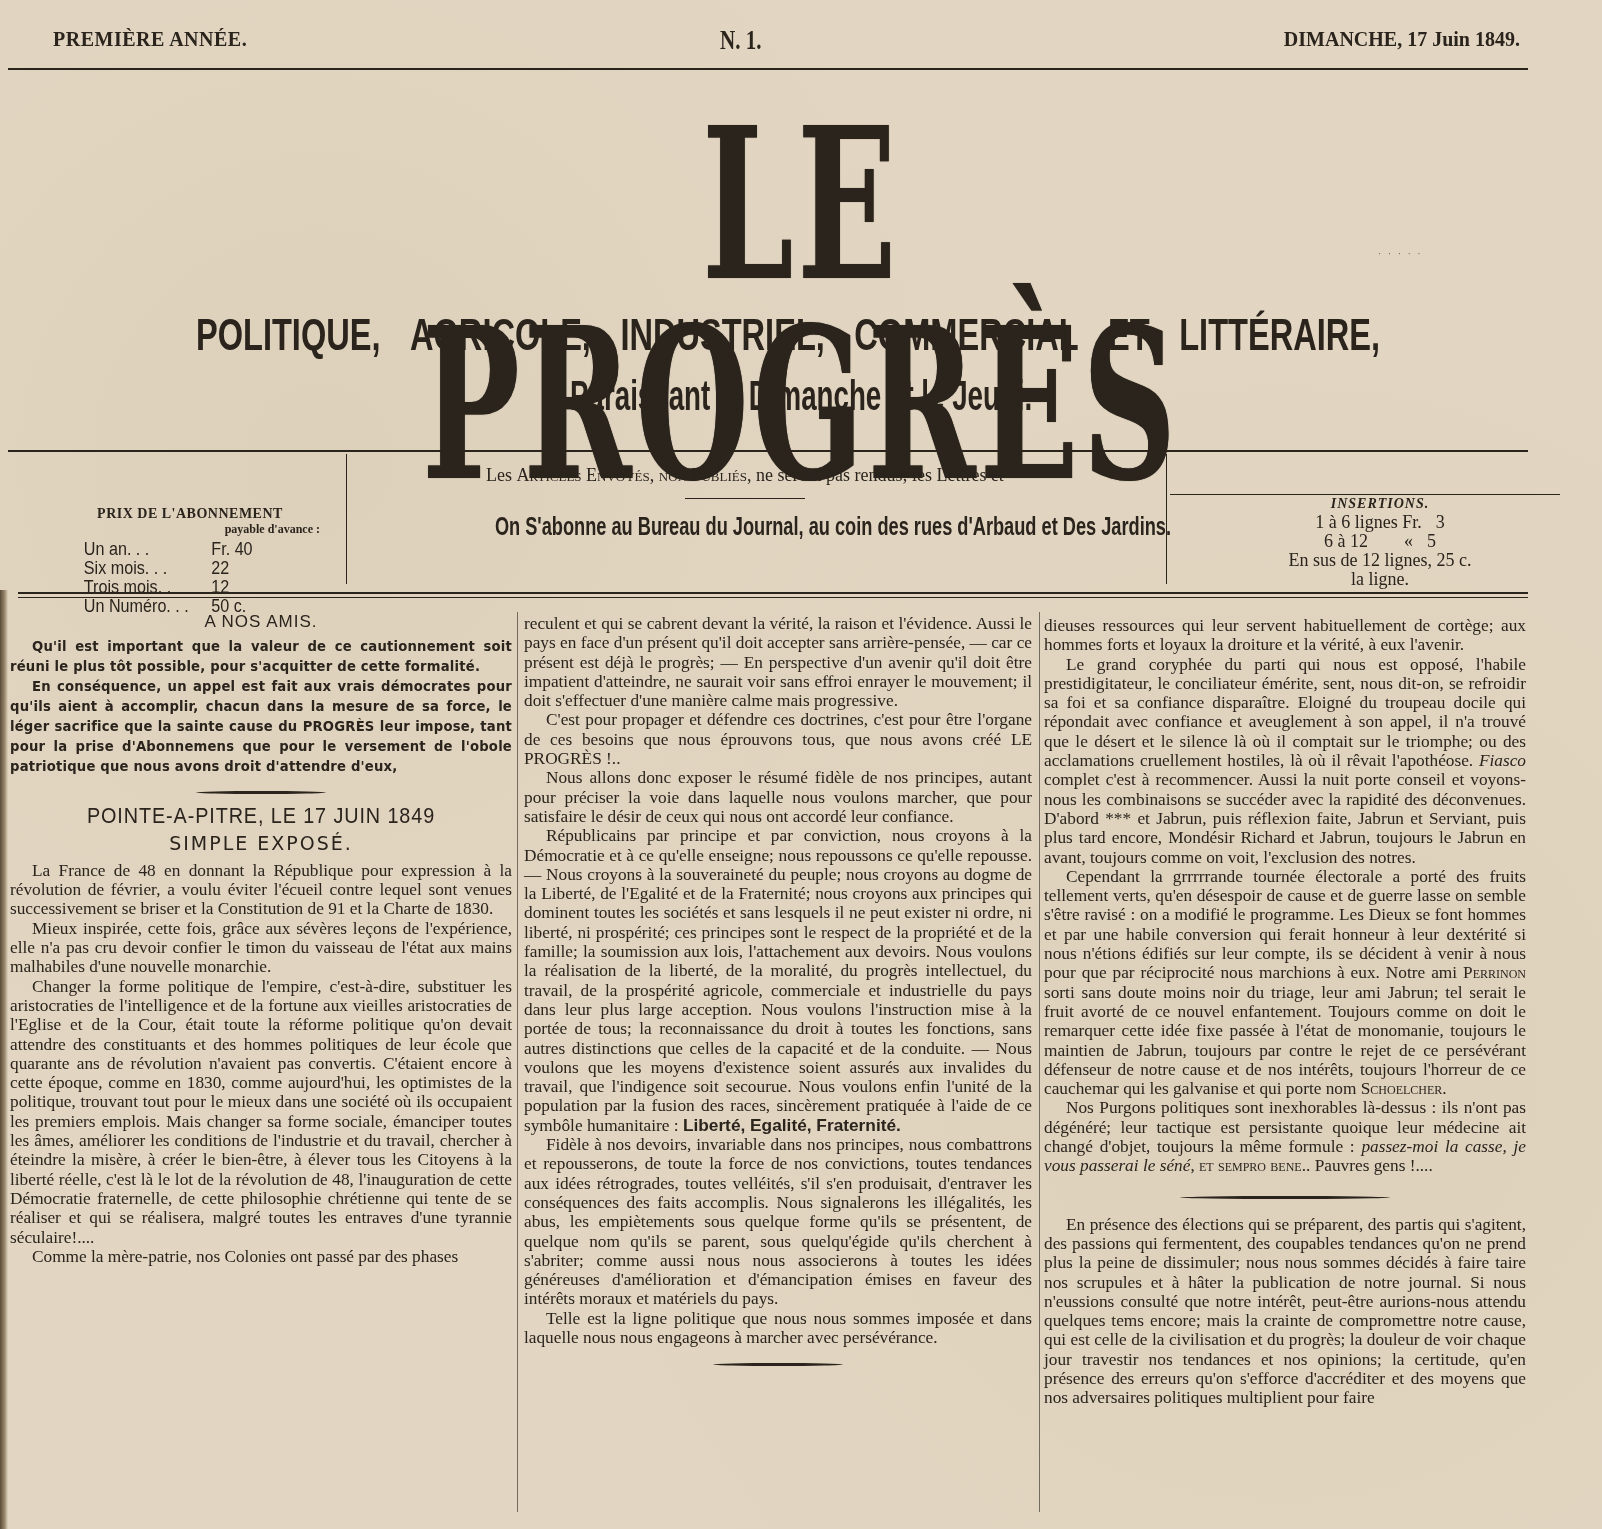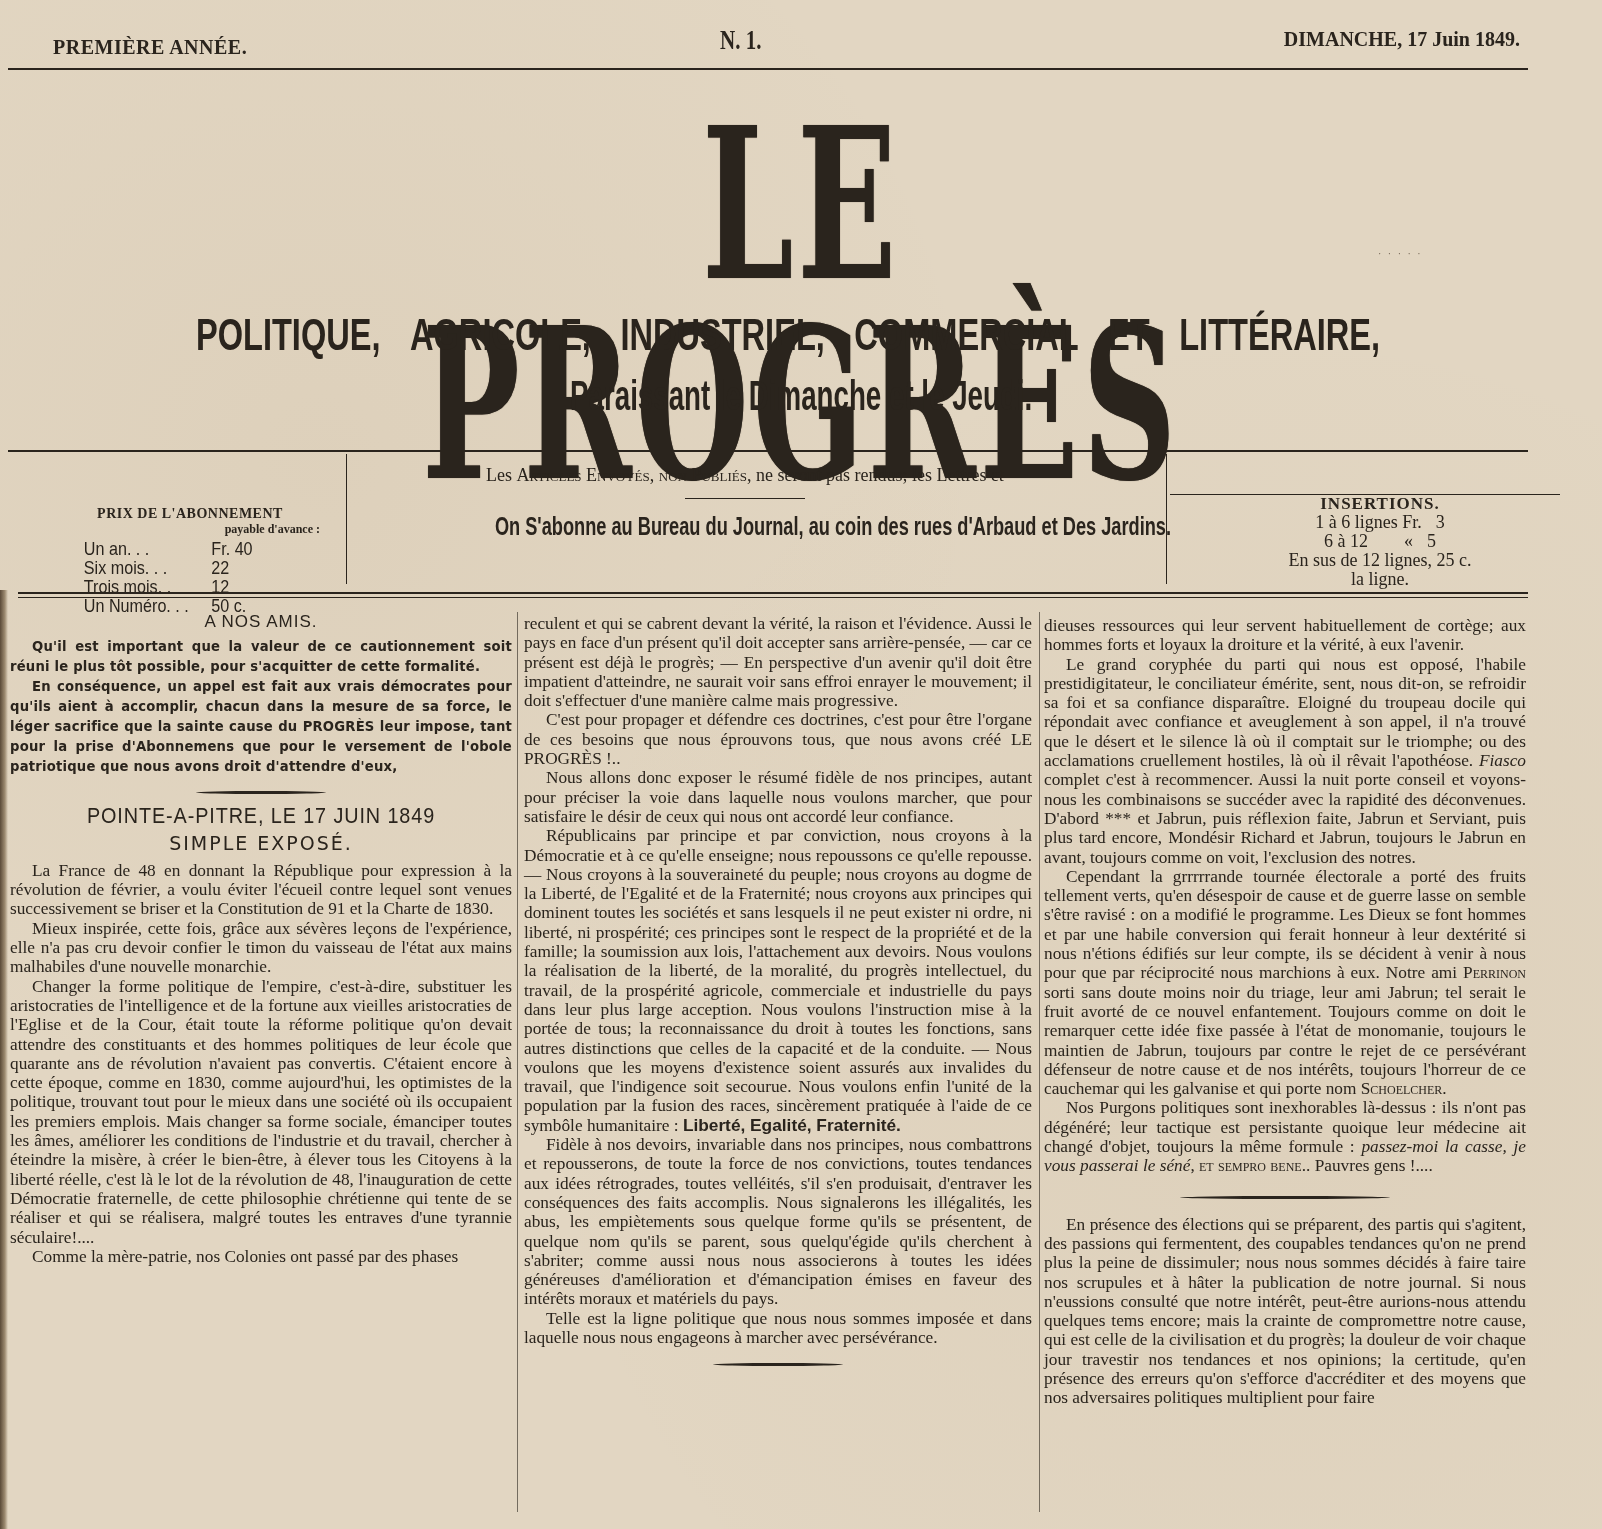--- a/index.html
+++ b/index.html
@@ -12,21 +12,21 @@
     color: #2a241d;
     font-family: "Liberation Serif", serif;
     position: relative;
   }
   .left-edge {
     position: absolute; left: 0; top: 590px; width: 8px; height: 940px;
     background: linear-gradient(to right, #5a4a38, #9c8a70 60%, transparent);
   }
   
   .topline { position: absolute; top: 24px; left: 0; width: 1602px; height: 30px; }
-  .topline .annee { position: absolute; left: 53px; top: 12px; font-weight: bold; font-size: 20px; letter-spacing: 0.5px; }
+  .topline .annee { position: absolute; left: 53px; top: 4px; font-weight: bold; font-size: 20px; letter-spacing: 0.5px; }
   .topline .numero { position: absolute; left: 720px; top: 0; font-weight: bold; font-size: 28px; font-family: "Liberation Serif", serif; transform: scaleX(0.75); transform-origin: left; }
   .topline .date { position: absolute; right: 82px; top: 4px; font-weight: bold; font-size: 20px; }
   .rule { position: absolute; background: #2a241d; }
   
   .masthead {
     position: absolute; top: 105px; left: 0; width: 1602px; text-align: center;
     font-family: "DejaVu Serif", serif; font-weight: bold;
     font-size: 210px; line-height: 200px; letter-spacing: 6px;
     transform: scaleX(0.62) scaleY(1.0); transform-origin: 50% 0;
     color: #2a241d;
@@ -54,21 +54,21 @@
   .price .row { display: flex; font-family: "Liberation Sans", sans-serif; font-size: 19px; line-height: 19px; padding-left: 28px; transform: scaleX(0.85); transform-origin: left; width: 300px; }
   .price .row .lab { width: 150px; }
   .price .row .val { width: 100px; }
   .vdiv { position: absolute; width: 1px; background: #2a241d; }
   .notice { position: absolute; left: 350px; top: 10px; width: 790px; text-align: center; font-size: 18px; line-height: 26px; }
   .notice .sc { font-variant: small-caps; }
   .notice .short-rule { width: 120px; height: 1px; background: #2a241d; margin: 10px auto 14px; }
   .notice .abonne { font-family: "Liberation Sans", sans-serif; font-weight: bold; font-size: 26px; display: inline-block; transform: scaleX(0.7); white-space: nowrap; }
   .motto { position: absolute; left: 1168px; top: 8px; width: 420px; text-align: center; font-weight: bold; font-size: 21px; letter-spacing: 1px; }
   .insert { position: absolute; left: 1180px; top: 42px; width: 400px; font-size: 18px; line-height: 19px; text-align: center; }
-  .insert .head { font-weight: bold; font-size: 17px; letter-spacing: 1px; }
+  .insert .head { font-weight: bold; font-size: 14px; letter-spacing: 1px; font-style: italic; }
   .insert .row { display: flex; justify-content: center; gap: 14px; }
   
   .col { position: absolute; top: 612px; font-size: 17.3px; line-height: 19.3px; text-align: justify; hyphens: manual; }
   .col p { text-indent: 22px; }
   .col1 { left: 10px; width: 502px; }
   .col2 { left: 524px; width: 508px; top: 614px; }
   .col3 { left: 1044px; width: 482px; top: 616px; }
   .col h2 { text-align: center; font-weight: normal; font-family: "Liberation Sans", sans-serif; font-size: 17px; letter-spacing: 1px; margin: 0 0 6px; }
   .amis p { font-family: "DejaVu Sans", sans-serif; font-weight: bold; font-size: 13.2px; line-height: 20px; letter-spacing: 0.2px; text-indent: 22px; }
   .orn { height: 3px; background: #2a241d; margin: 10px auto; border-radius: 50%; }

